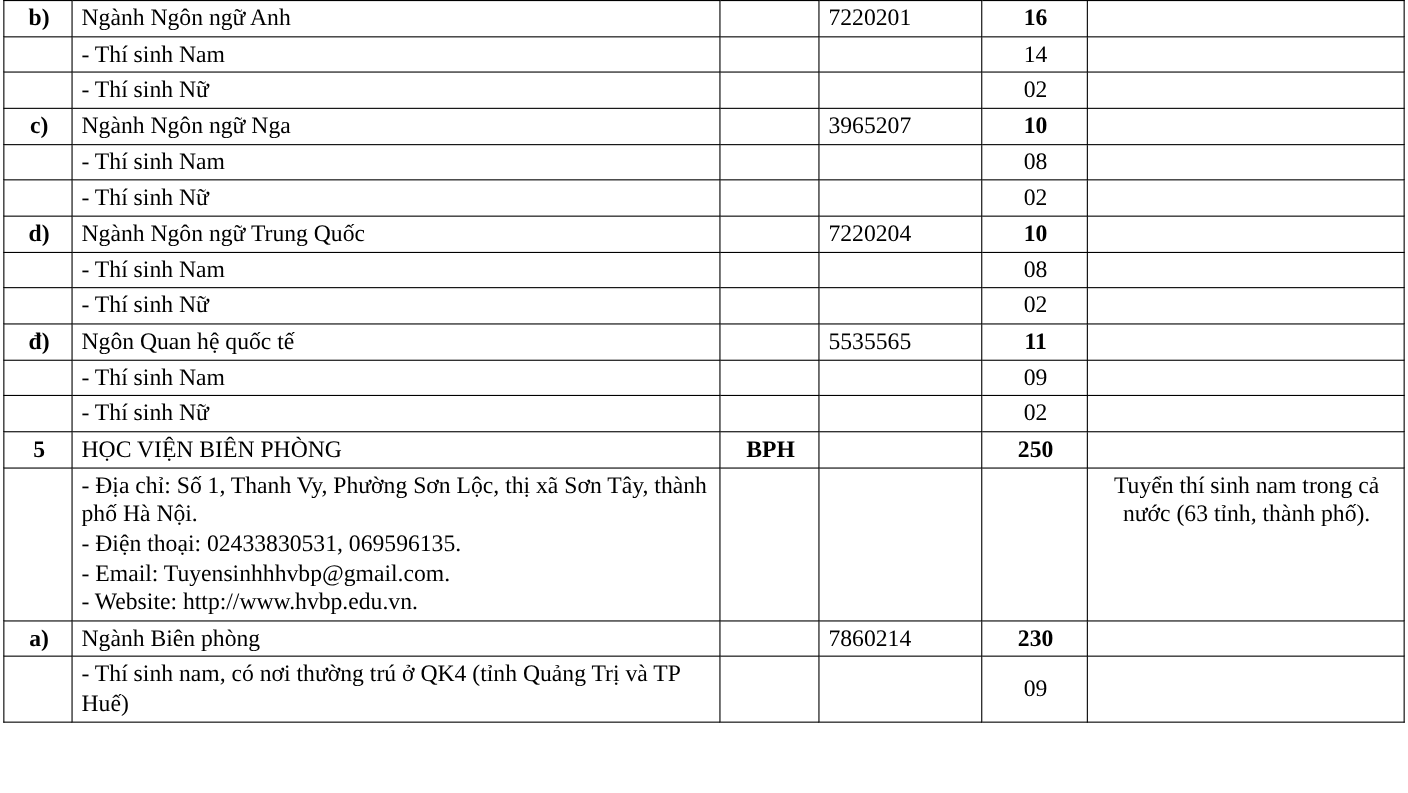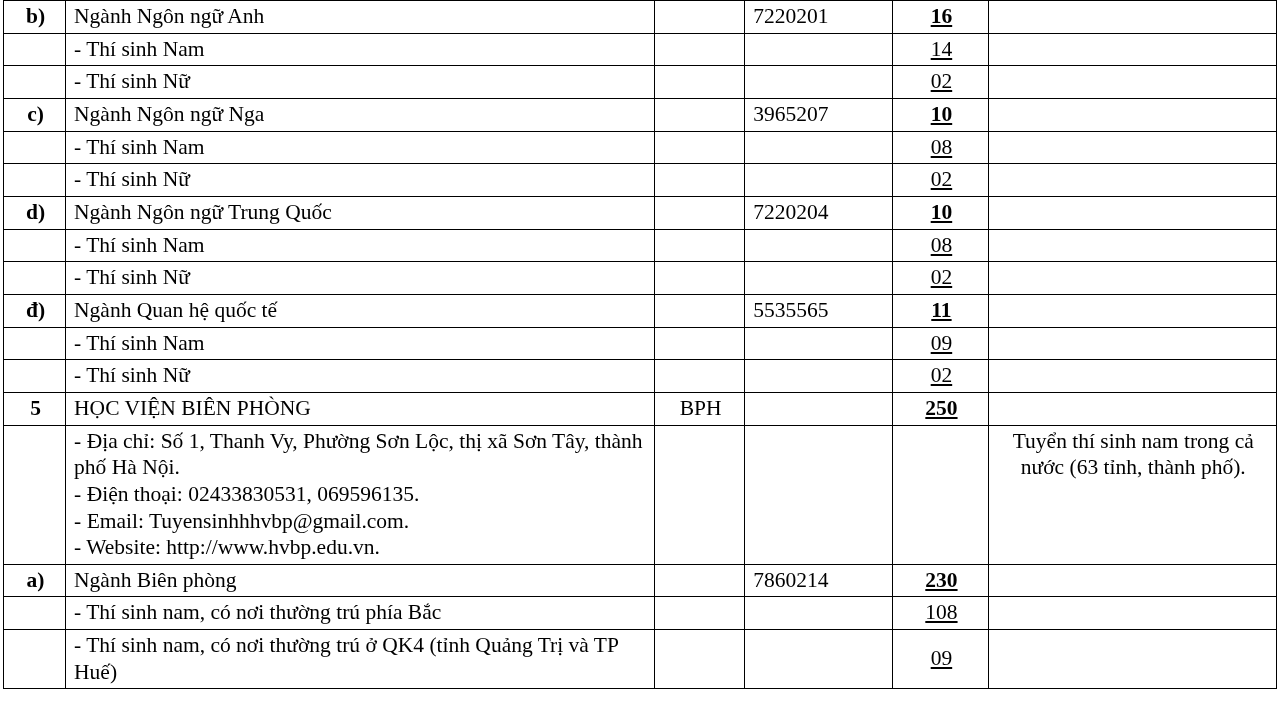--- a/index.html
+++ b/index.html
@@ -42,28 +42,27 @@
 
   td.idx {
     text-align: center;
     font-weight: bold;
     vertical-align: top;
   }
   td.name { text-align: left; }
   td.name.bold { font-weight: normal; }
   td.code {
     text-align: center;
-    font-weight: normal;
+    font-weight: bold;
   }
   td.major {
     text-align: left;
   }
   td.count {
     text-align: center;
-    text-decoration: underline;
   }
   td.count.bold { font-weight: bold; }
   td.note {
     text-align: center;
     vertical-align: top;
   }
   td.count.mid {
     vertical-align: middle;
   }
 </style>
@@ -148,21 +147,21 @@
         <tr>
           <td class="idx"></td>
           <td class="name">- Thí sinh Nữ</td>
           <td class="code"></td>
           <td class="major"></td>
           <td class="count">02</td>
           <td class="note"></td>
         </tr>
         <tr>
           <td class="idx">đ)</td>
-          <td class="name bold">Ngành Quan hệ quốc tế</td>
+          <td class="name bold">Ngôn Quan hệ quốc tế</td>
           <td class="code"></td>
           <td class="major">5535565</td>
           <td class="count bold">11</td>
           <td class="note"></td>
         </tr>
         <tr>
           <td class="idx"></td>
           <td class="name">- Thí sinh Nam</td>
           <td class="code"></td>
           <td class="major"></td>
@@ -192,28 +191,20 @@
           <td class="major"></td>
           <td class="count"></td>
           <td class="note">Tuyển thí sinh nam trong cả nước (63 tỉnh, thành phố).</td>
         </tr>
         <tr>
           <td class="idx">a)</td>
           <td class="name bold">Ngành Biên phòng</td>
           <td class="code"></td>
           <td class="major">7860214</td>
           <td class="count bold">230</td>
-          <td class="note"></td>
-        </tr>
-        <tr>
-          <td class="idx"></td>
-          <td class="name">- Thí sinh nam, có nơi thường trú phía Bắc</td>
-          <td class="code"></td>
-          <td class="major"></td>
-          <td class="count">108</td>
           <td class="note"></td>
         </tr>
         <tr>
           <td class="idx"></td>
           <td class="name">- Thí sinh nam, có nơi thường trú ở QK4 (tỉnh Quảng Trị và TP Huế)</td>
           <td class="code"></td>
           <td class="major"></td>
           <td class="count mid">09</td>
           <td class="note"></td>
         </tr>

